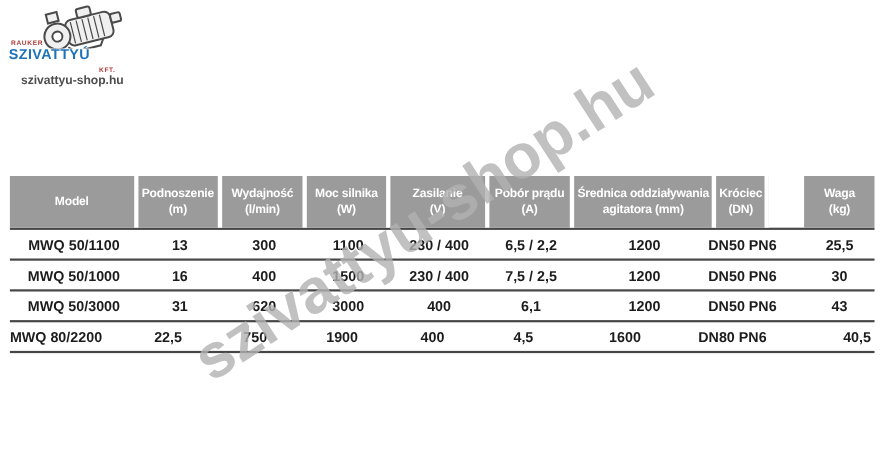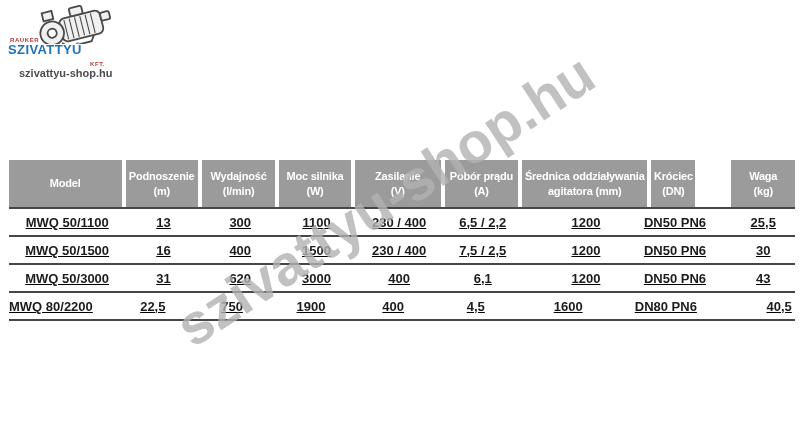--- a/index.html
+++ b/index.html
@@ -31,21 +31,21 @@
   
   .spec-table{position:absolute;left:9px;top:160px;width:786px;z-index:1;}
   .thead{display:flex;height:47px;}
   .th{
     box-sizing:border-box;background:var(--header-bg);color:var(--header-text);
     border-right:4px solid #ffffff;display:flex;flex-direction:column;
     align-items:center;justify-content:center;text-align:center;
     font-size:11px;font-weight:bold;line-height:1.3;letter-spacing:-0.2px;
   }
   .th:last-child{border-right:none;}
-  .trow{display:flex;height:26px;border-top:2px solid var(--line-color);text-decoration:underline;}
+  .trow{display:flex;height:26px;border-top:2px solid var(--line-color);}
   .trow:last-child{border-bottom:2px solid var(--line-color);gap:41px;}
   .td{
     box-sizing:border-box;display:flex;align-items:center;justify-content:center;
     font-size:13px;font-weight:bold;color:#1c1c1c;white-space:nowrap;
   }
   .col0{width:119px;} .col1{width:78px;} .col2{width:79px;} .col3{width:77px;}
   .col4{width:92px;} .col5{width:79px;} .col6{width:132px;} .col7{width:49px;}
   .col8{width:65px;margin-left:32px;}
 </style>
 </head>
@@ -118,21 +118,21 @@
           <div class="td col1">13</div>
           <div class="td col2">300</div>
           <div class="td col3">1100</div>
           <div class="td col4">230 / 400</div>
           <div class="td col5">6,5 / 2,2</div>
           <div class="td col6">1200</div>
           <div class="td col7">DN50 PN6</div>
           <div class="td col8">25,5</div>
         </div>
         <div class="trow">
-          <div class="td col0">MWQ 50/1500</div>
+          <div class="td col0">MWQ 50/1000</div>
           <div class="td col1">16</div>
           <div class="td col2">400</div>
           <div class="td col3">1500</div>
           <div class="td col4">230 / 400</div>
           <div class="td col5">7,5 / 2,5</div>
           <div class="td col6">1200</div>
           <div class="td col7">DN50 PN6</div>
           <div class="td col8">30</div>
         </div>
         <div class="trow">

